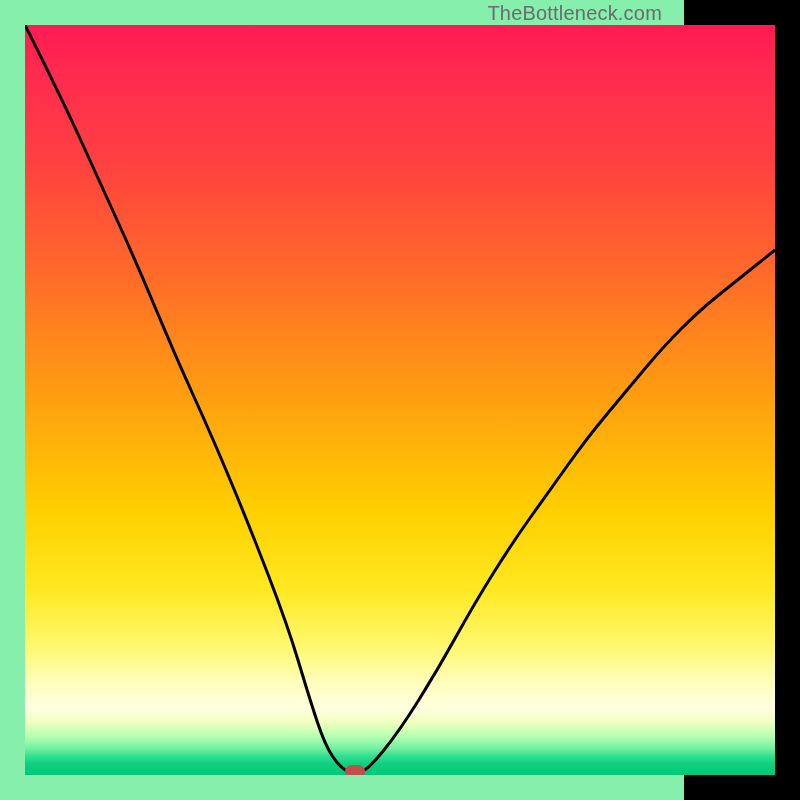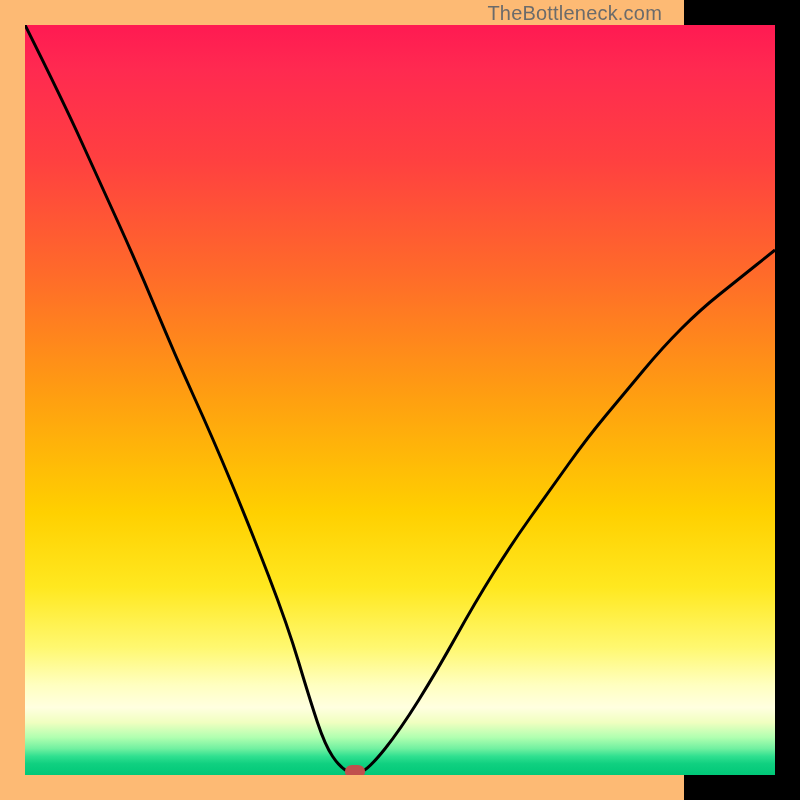--- a/index.html
+++ b/index.html
@@ -9,21 +9,21 @@
     height: 800px;
     overflow: hidden;
     background: #000;
     font-family: Arial, Helvetica, sans-serif;
   }
   .frame {
     position: absolute;
     top: 0; left: 0;
     width: 684px;
     height: 800px;
-    background: #fdba74;
+    background: #86efac;
   }
   .plot-area {
     position: absolute;
     top: 25px;
     left: 25px;
     width: 750px;
     height: 750px;
     overflow: hidden;
   }
   .gradient {

